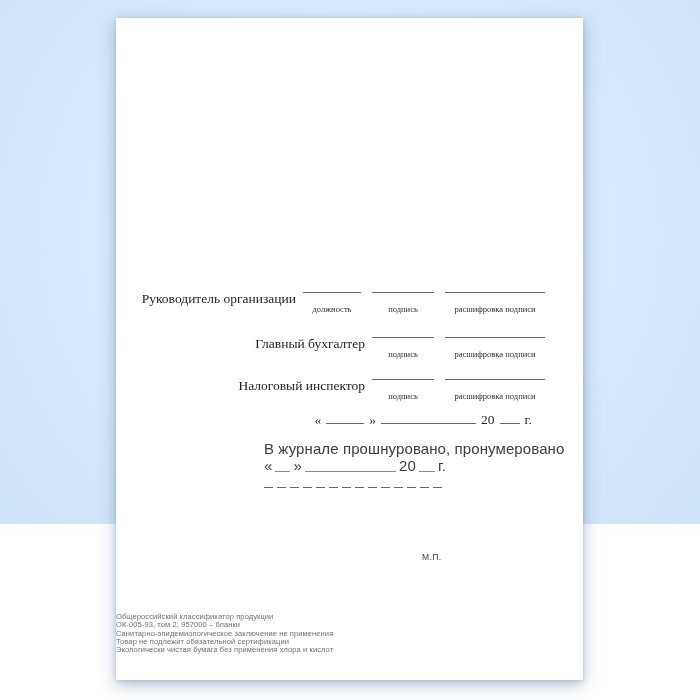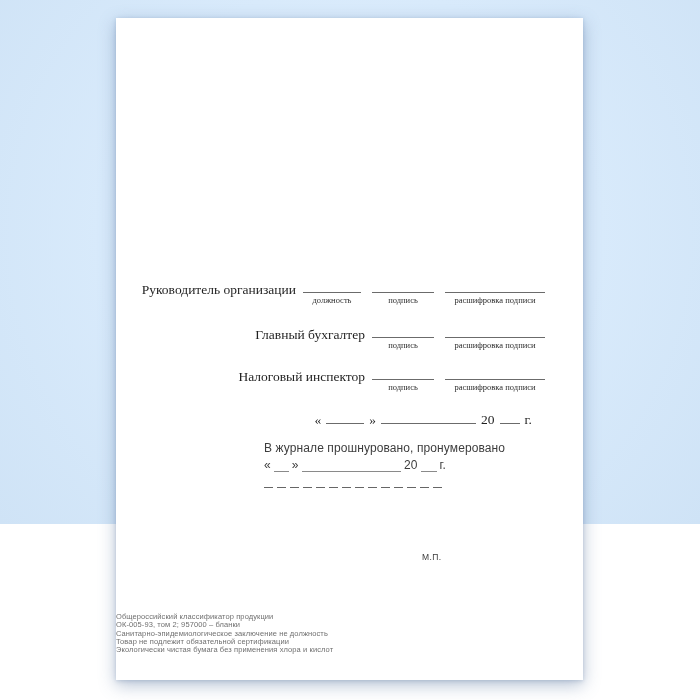--- a/index.html
+++ b/index.html
@@ -46,21 +46,21 @@
     margin-right: -4px;
   }
   .sig-cell { display: flex; flex-direction: column; }
   .uline {
     height: 13px;
     border-bottom: 1px solid #6b6b6b;
   }
   .caption {
     font-size: 8.5px;
     line-height: 10px;
-    margin-top: 2px;
+    margin-top: 11px;
     text-align: center;
     color: #2a2a2a;
     white-space: nowrap;
   }
   .w-post  { width: 58px; }
   .w-sign  { width: 62px; }
   .w-trans { width: 100px; }
   
   .date-row {
     position: absolute;
@@ -77,21 +77,21 @@
   .date-row .uline { margin-bottom: 3px; }
   .dw38 { width: 38px; }
   .dw95 { width: 95px; }
   .dw20 { width: 20px; }
   
   .note {
     position: absolute;
     left: 148px;
     top: 422px;
     width: 182px;
-    font-size: 12px;
+    font-size: 15px;
     line-height: 17.3px;
     color: #3d3d3d;
     letter-spacing: 0.1px;
   }
   .note-line { white-space: nowrap; }
   .flexline {
     display: flex;
     align-items: flex-end;
     column-gap: 3px;
   }
@@ -202,19 +202,19 @@
         <span>г.</span>
       </div>
       <div class="dashed-line"></div>
     </div>
 
     <div class="mp">М.П.</div>
 
     <div class="footer">
       <div>Общероссийский классификатор продукции</div>
       <div>ОК-005-93, том 2; 957000 – бланки</div>
-      <div>Санитарно-эпидемиологическое заключение не должность</div>
+      <div>Санитарно-эпидемиологическое заключение не применения</div>
       <div>Товар не подлежит обязательной сертификации</div>
       <div>Экологически чистая бумага без применения хлора и кислот</div>
     </div>
 
   </div>
 </div>
 
 </body></html>

